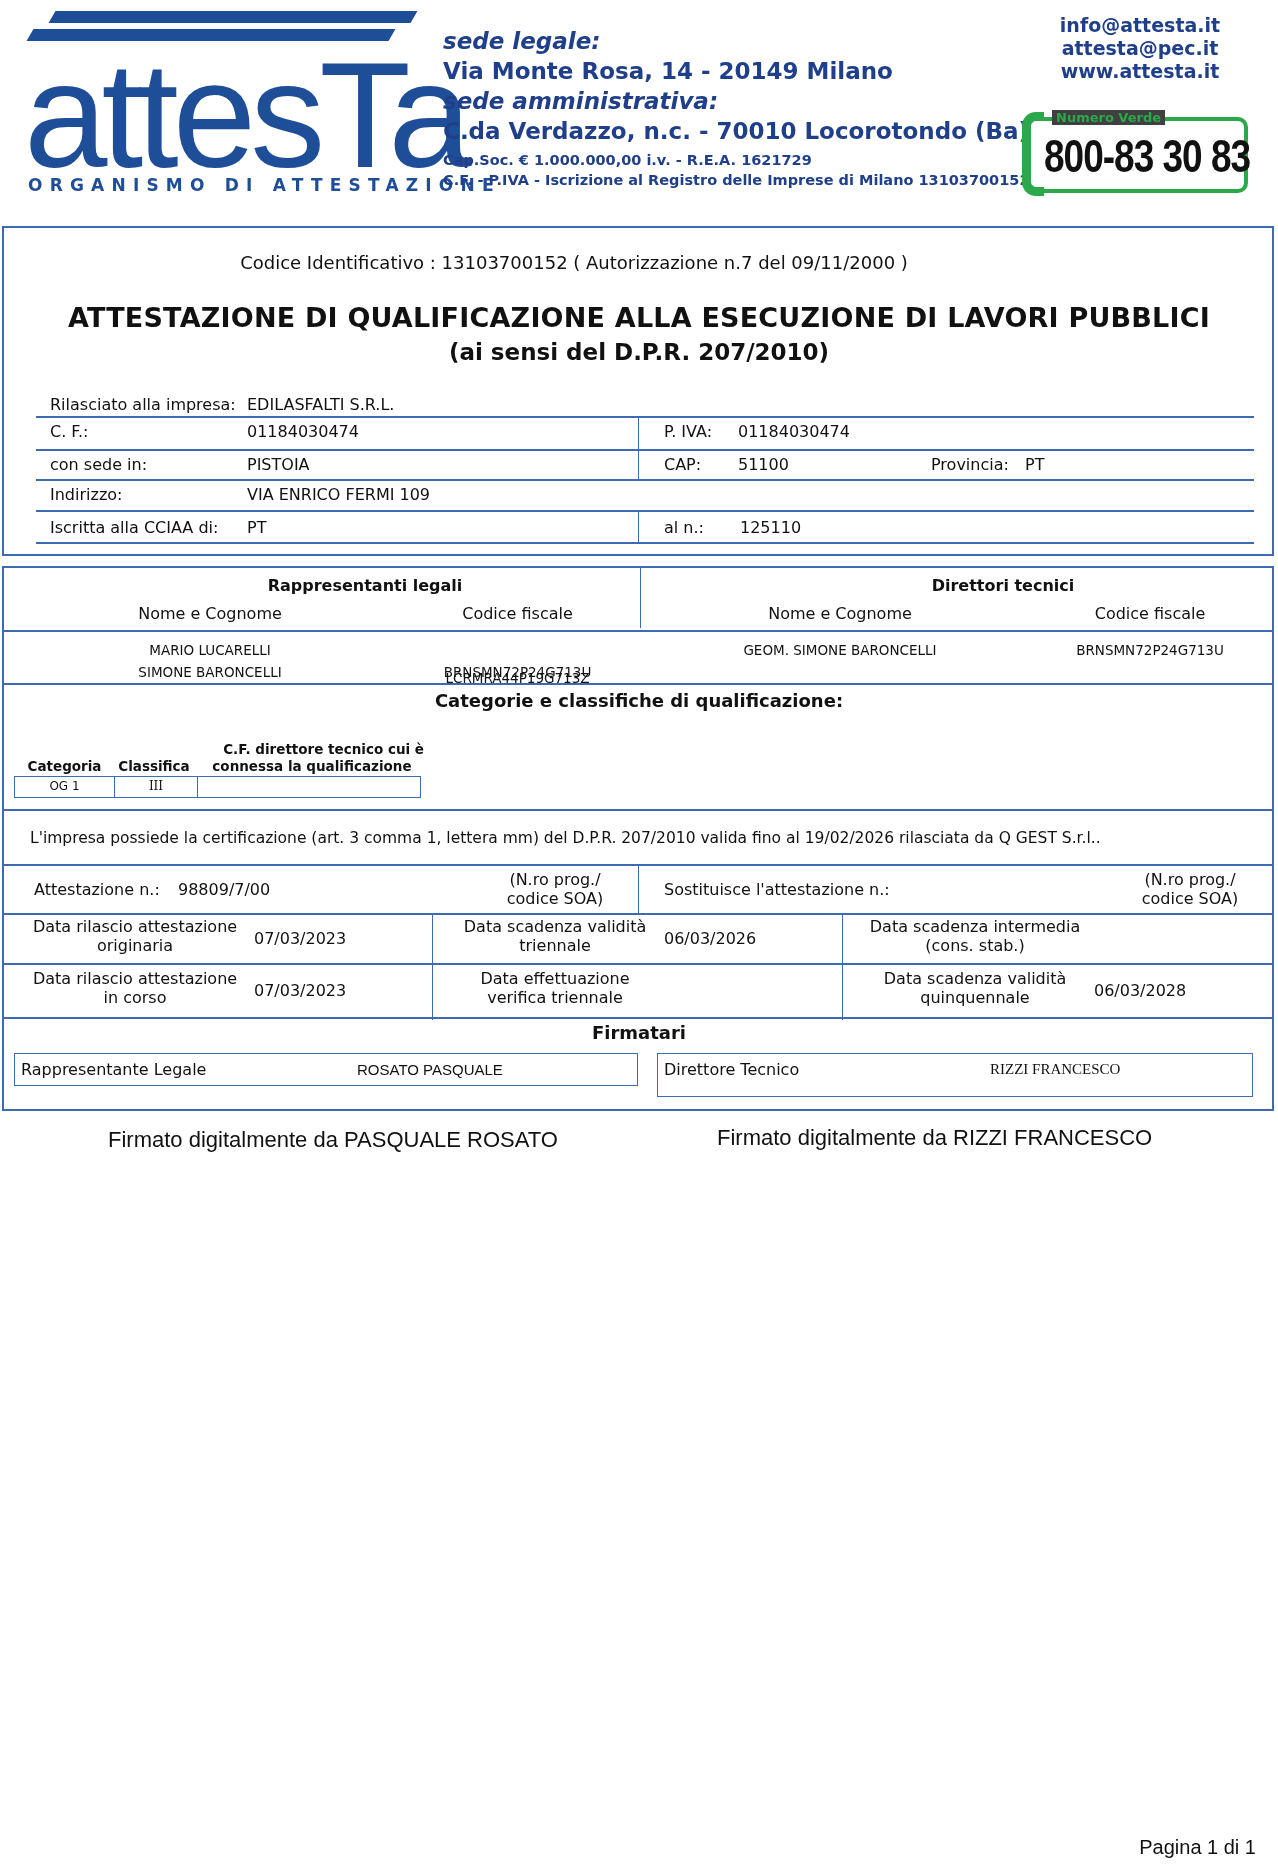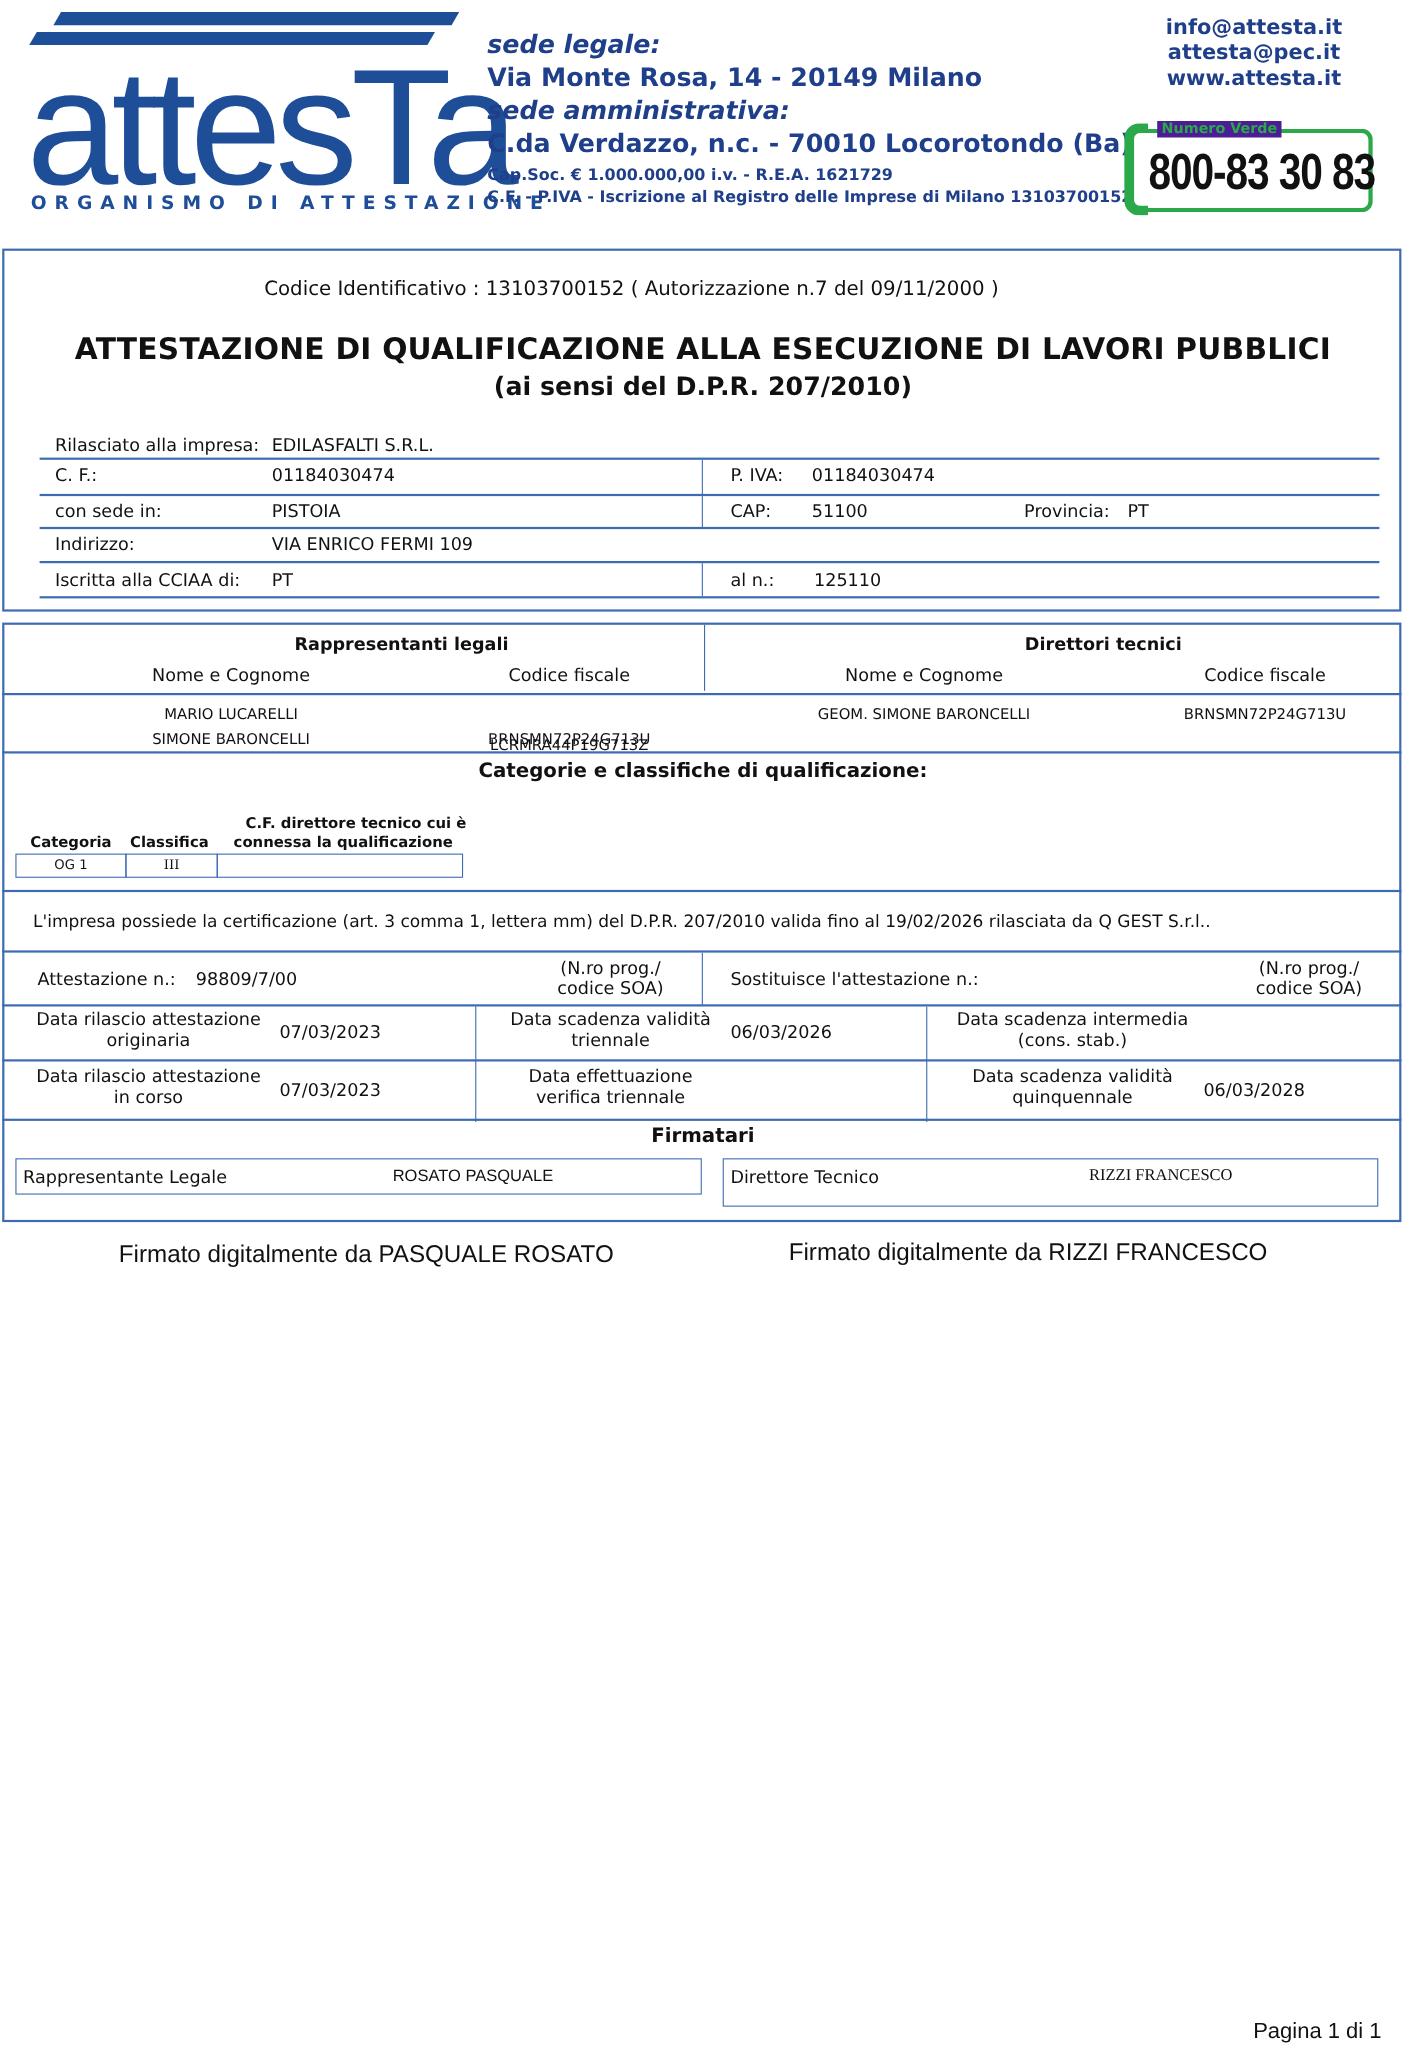--- a/index.html
+++ b/index.html
@@ -25,21 +25,21 @@
   .hdr-addr .sm { font-size: 14.5px; font-weight: bold; line-height: 20px; }
   .hdr-contacts { position:absolute; left: 1040px; top: 14px; width: 200px; text-align:center; color:#1f3f8a; font-weight:bold; font-size: 19px; line-height: 23px; }
   .nv-box {
     position:absolute; left: 1030px; top: 117px; width: 218px; height: 76px;
     border: 4px solid #2aa84a; border-left: none; border-radius: 0 10px 10px 0;
   }
   .nv-phone-bracket {
     position:absolute; left: 1022px; top: 112px; width: 22px; height: 84px;
     border: 9px solid #2aa84a; border-right: none; border-radius: 14px 0 0 14px;
   }
-  .nv-label { position:absolute; left: 1052px; top: 110px; font-size: 13px; color:#2aa84a; font-weight:bold; background:#4c1d95; padding: 0 4px; }
+  .nv-label { position:absolute; left: 1052px; top: 110px; font-size: 13px; color:#2aa84a; font-weight:bold; background:#404040; padding: 0 4px; }
   .nv-number { position:absolute; left: 1044px; top: 131px; font-size: 37px; font-weight:bold; color:#111; letter-spacing: -1px; font-family: "Liberation Sans", sans-serif; transform: scaleY(1.25); transform-origin: top left; }
 
   
   .box { position: absolute; border: 2px solid #3d6bb3; }
   .hline { position:absolute; height: 2px; background:#3d6bb3; }
   .vline { position:absolute; width: 1px; background:#3d6bb3; }
   .t { position:absolute; white-space: nowrap; font-size: 16px; color:#111; }
   .tc { position:absolute; text-align:center; font-size: 16px; color:#111; line-height: 19px; }
   .small { font-size: 13.5px; }
   .bold { font-weight: bold; }

